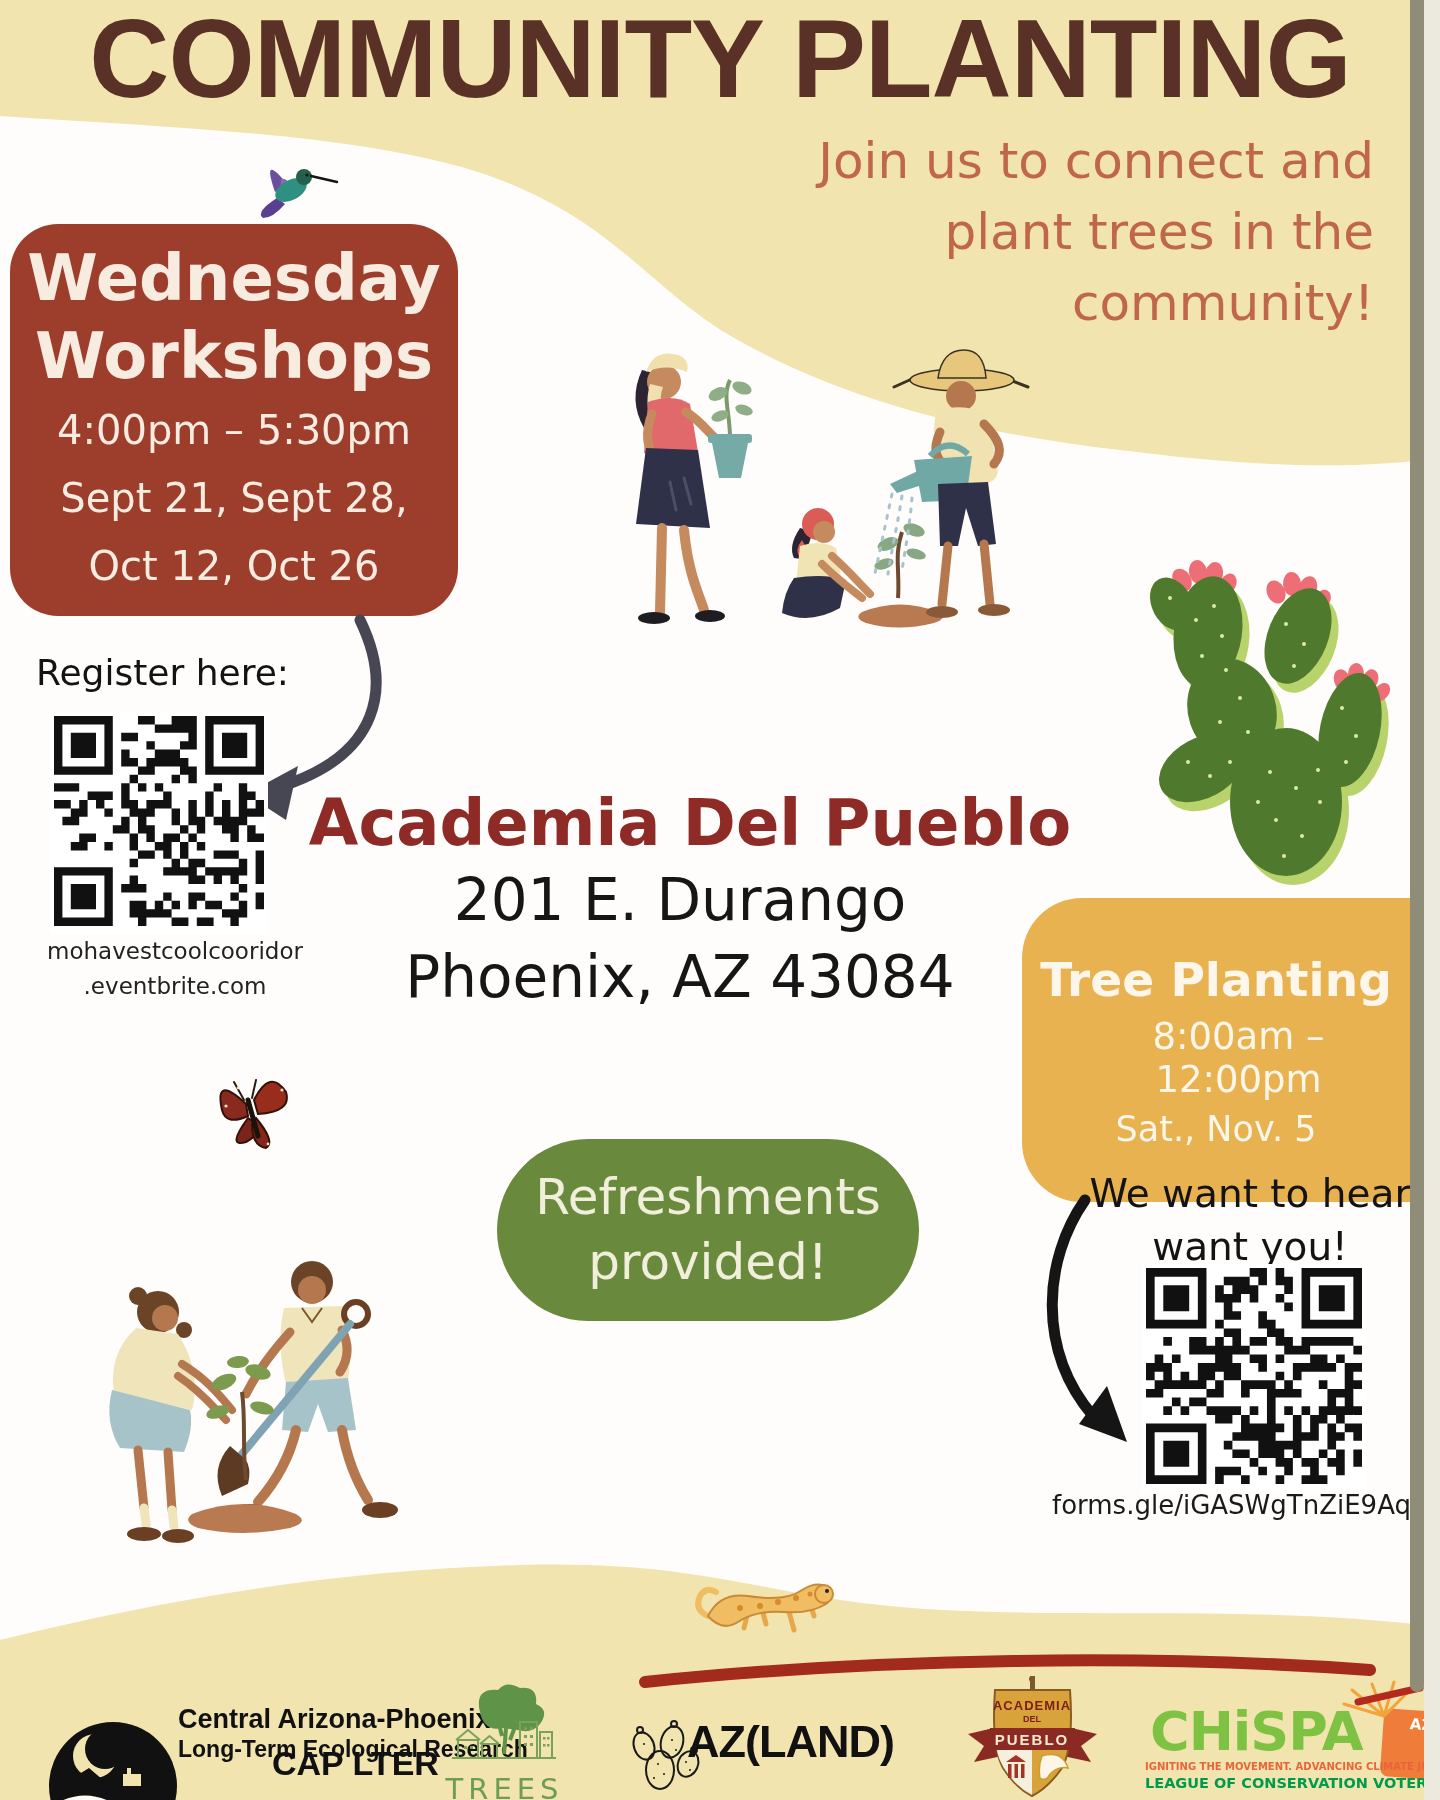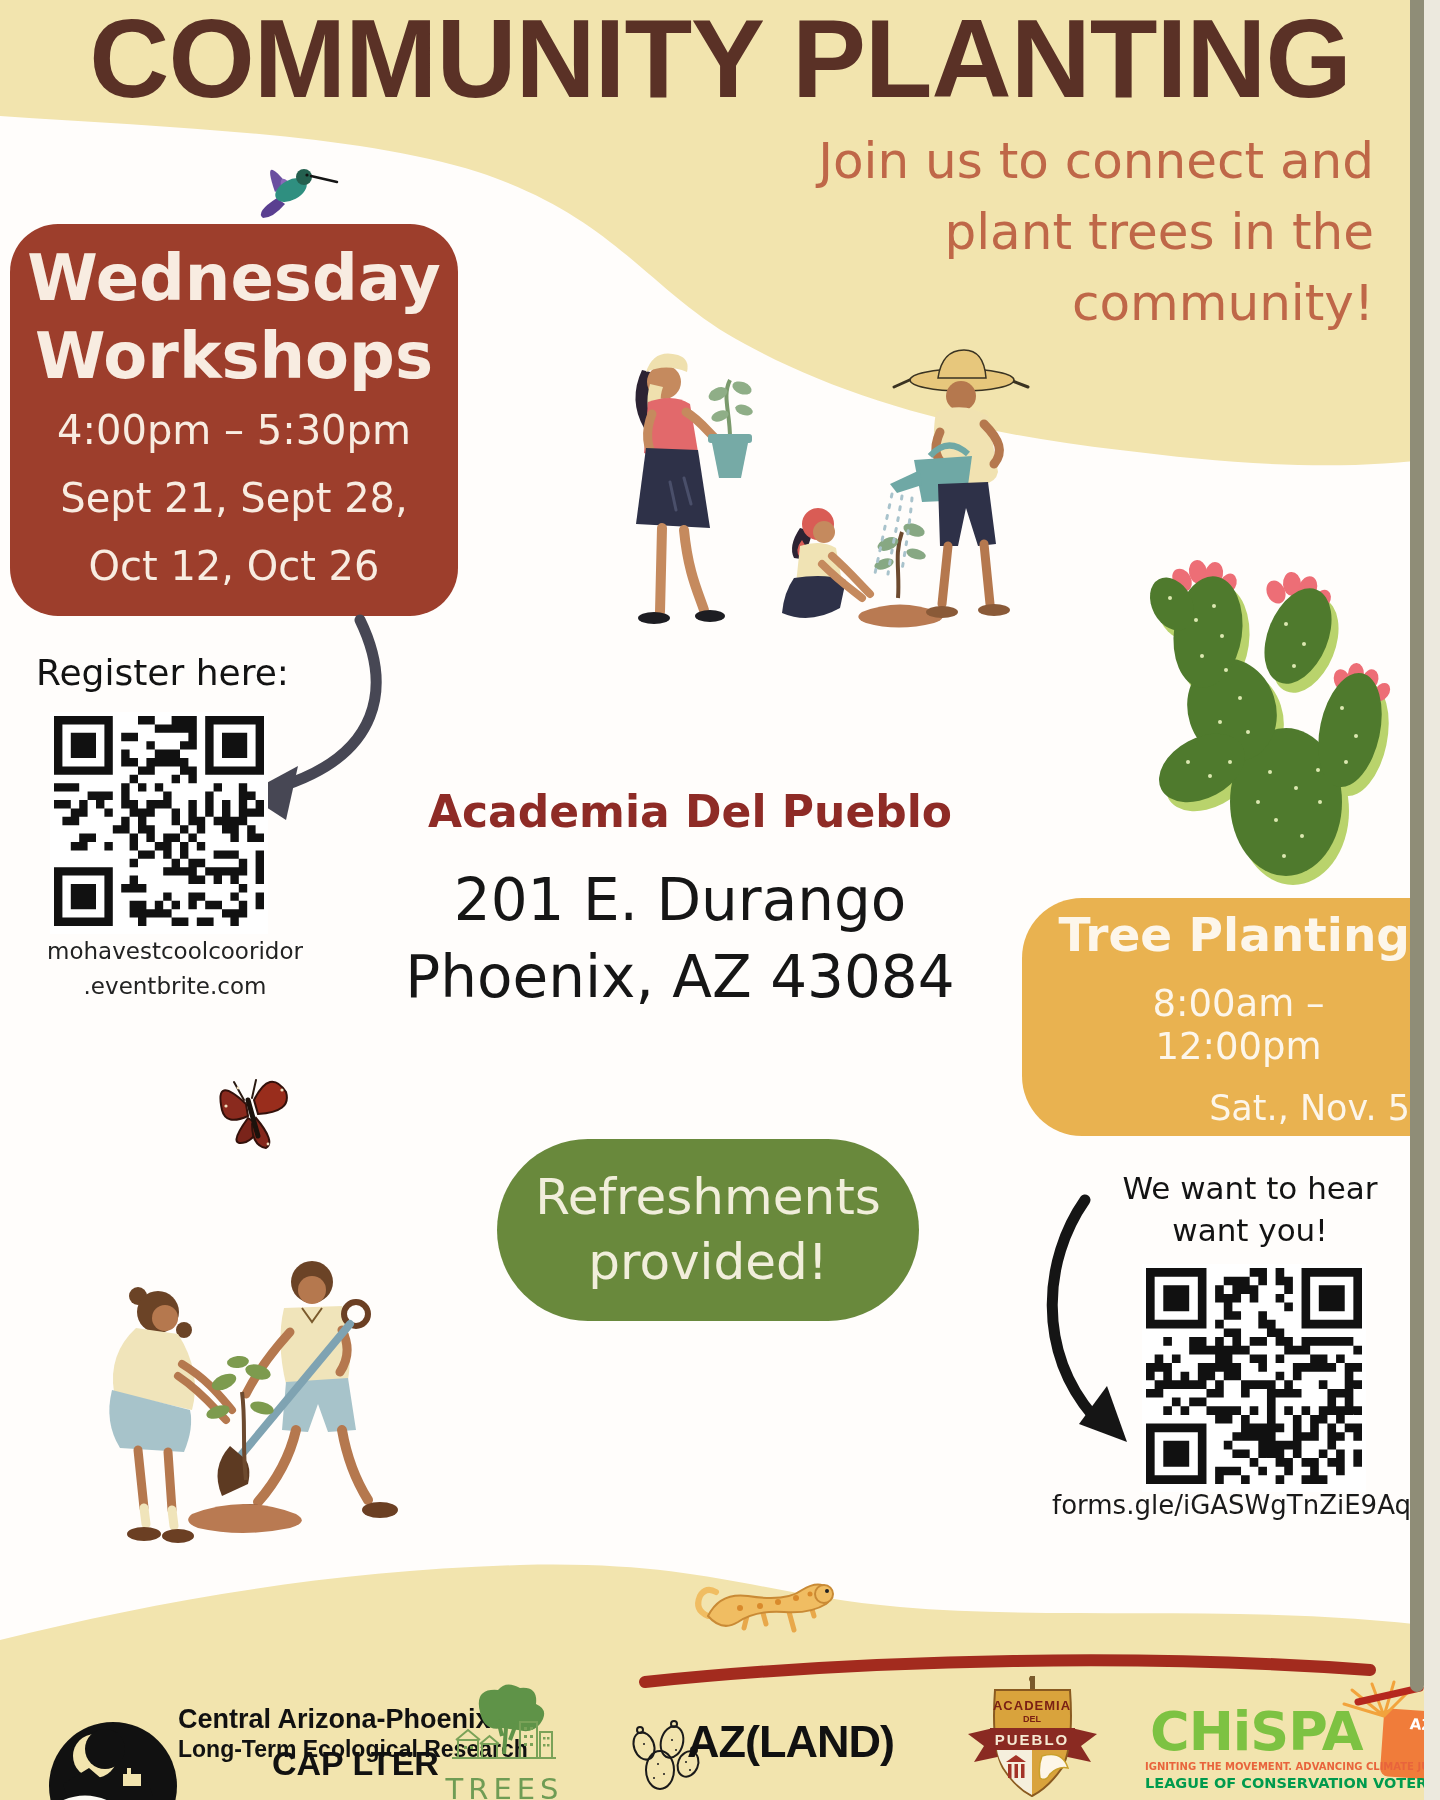--- a/index.html
+++ b/index.html
@@ -13,33 +13,33 @@
            font-size:50px;line-height:1.42;}
   #workshops-box{left:10px;top:224px;width:448px;height:392px;background:#9d3e2c;
                  border-radius:48px;color:#f8ece1;text-align:center;
                  display:flex;flex-direction:column;justify-content:center;gap:6px;padding:6px 14px;box-sizing:border-box;}
   #workshops-box .t{font-size:64px;font-weight:bold;line-height:1.12;}
   #workshops-box .s{font-size:40px;line-height:1.55;}
   #register-label{left:36px;top:652px;font-size:36px;color:#131313;}
   .qr{background:#ffffff;padding:4px;}
   .qr-caption{font-size:23px;color:#222;line-height:1.5;text-align:center;}
   #venue-name{left:300px;top:786px;width:780px;text-align:center;color:#8e2b26;
-              font-size:44px;font-weight:bold;}
+              font-size:64px;font-weight:bold;}
   #venue-address{left:290px;top:862px;width:780px;text-align:center;color:#161616;
                  font-size:58px;line-height:1.32;}
-  #tree-box{left:1022px;top:898px;width:388px;height:238px;background:#e9b250;
+  #tree-box{left:1022px;top:898px;width:388px;height:304px;background:#e9b250;
             border-radius:60px 0 0 60px;color:#fdf6ea;text-align:center;
-            display:flex;flex-direction:column;justify-content:center;gap:20px;align-items:flex-end;}
+            display:flex;flex-direction:column;justify-content:center;gap:8px;}
   #tree-box .t{font-size:47px;font-weight:bold;}
   #tree-box .s{font-size:37px;margin-left:45px;}
   #tree-box .d{font-size:35px;}
   #refresh-pill{left:497px;top:1139px;width:422px;height:182px;background:#69893c;
                 border-radius:91px;color:#f1eedb;font-size:50px;line-height:1.3;
                 display:flex;flex-direction:column;justify-content:center;text-align:center;}
-  #feedback-prompt{left:1085px;top:1168px;width:330px;text-align:center;font-size:31px;
+  #feedback-prompt{left:1085px;top:1168px;width:330px;text-align:center;font-size:39px;
                    line-height:1.35;color:#131313;}
   #forms-caption{left:1052px;top:1490px;width:370px;text-align:center;font-size:26px;color:#1a1a1a;}
   
   #cap-text{left:178px;top:1704px;color:#111;}
   #cap-text .l1{font-family:"Liberation Sans",sans-serif;font-weight:bold;font-size:27px;}
   #cap-text .l2{font-family:"Liberation Sans",sans-serif;font-weight:bold;font-size:23px;margin-top:1px;}
   #cap-name{left:272px;top:1744px;font-family:"Liberation Sans",sans-serif;
             font-weight:800;font-size:34px;color:#111;}
   #trees-name{left:432px;top:1772px;width:145px;text-align:center;font-size:29px;
               letter-spacing:5px;color:#6f9c54;}

